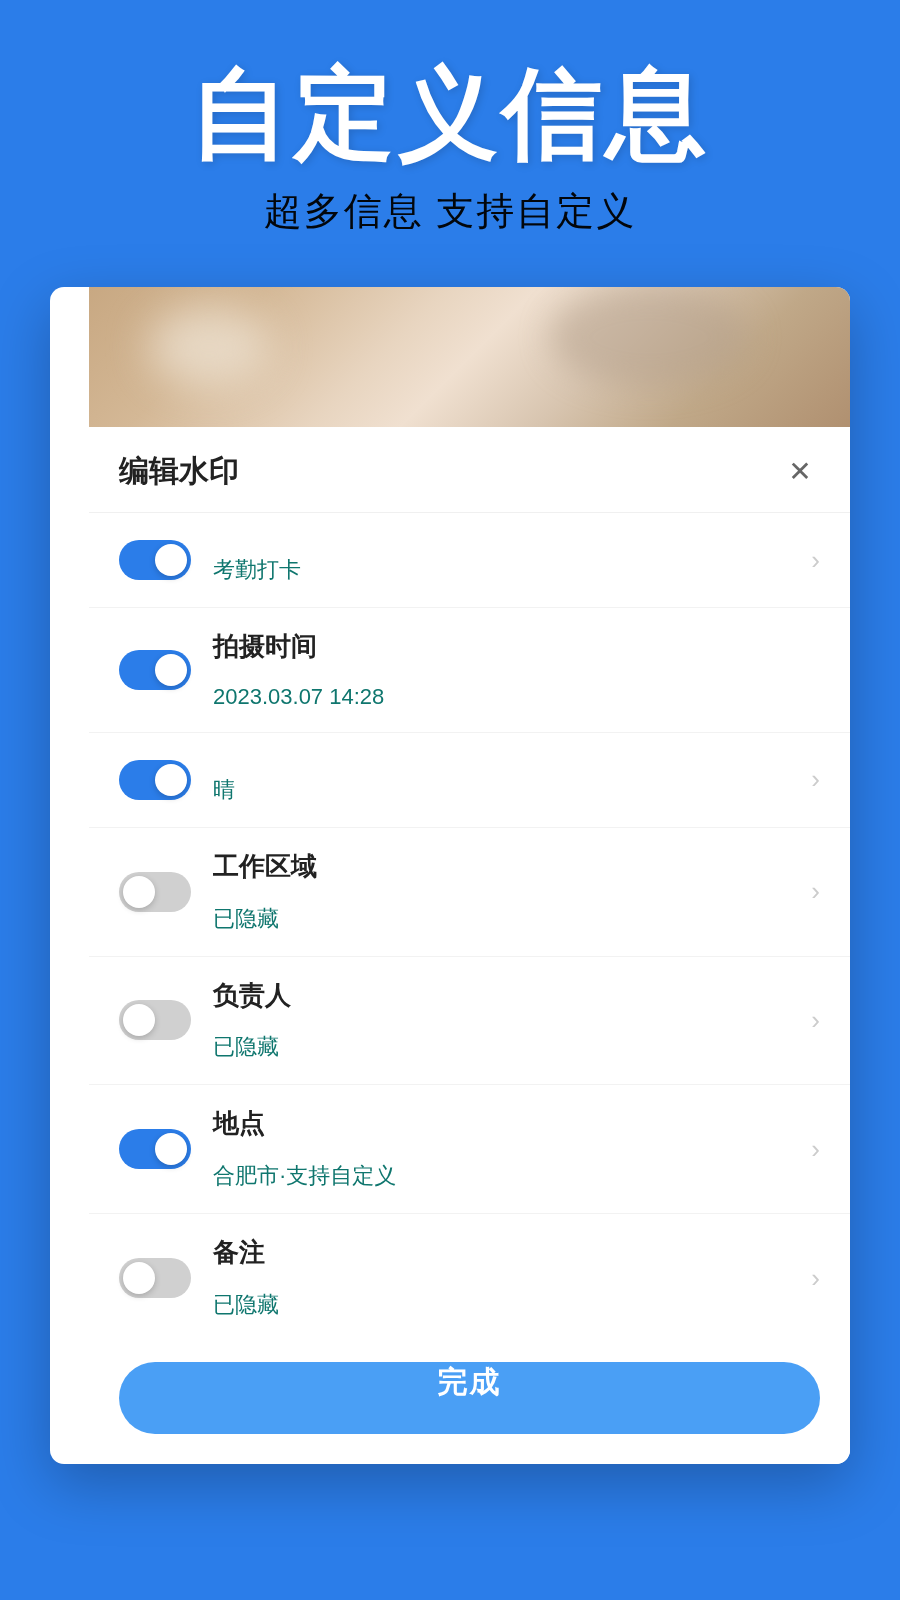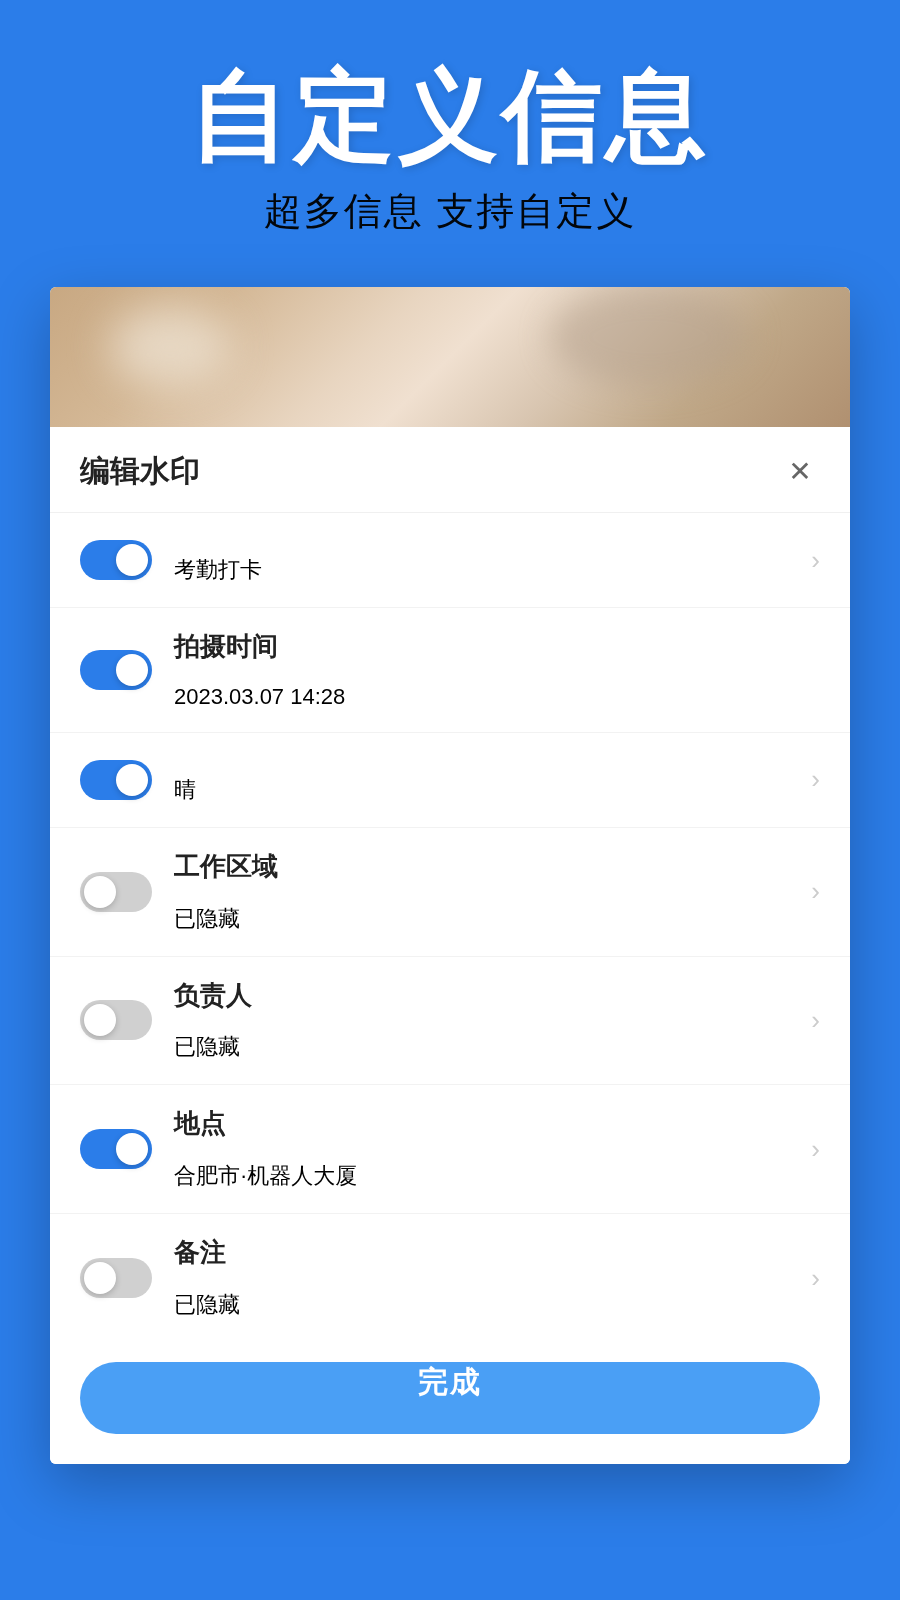--- a/index.html
+++ b/index.html
@@ -17,37 +17,39 @@
       text-align: center;
     }
 
     .main-title {
       font-size: 100px;
       font-weight: 900;
       color: #ffffff;
       line-height: 1.1;
       letter-spacing: 4px;
       text-shadow: 2px 2px 8px rgba(0,0,0,0.15);
+      font-family: Liberation Serif, serif;
     }
 
     .sub-title {
       font-size: 38px;
       font-weight: 500;
       color: #000000;
       margin-top: 16px;
       letter-spacing: 2px;
       opacity: 0.95;
     }
 
     .phone-card {
       background: #ffffff;
-      border-radius: 6px;
+      border-radius: 14px;
       margin: 20px 50px 0 50px;
       overflow: hidden;
       box-shadow: 0 20px 60px rgba(0,0,0,0.25);
+      padding-left: 39px;
     }
 
     .photo-banner {
       width: 100%;
       height: 140px;
       background: linear-gradient(135deg, #c8a882 0%, #d4b896 20%, #e8d5c0 40%, #f0e0d0 50%, #d8c5b0 65%, #c0a888 80%, #b09070 100%);
       position: relative;
       overflow: hidden;
     }
 
@@ -163,21 +165,21 @@
 
     .item-label {
       font-size: 26px;
       font-weight: 600;
       color: #222222;
       line-height: 1.3;
     }
 
     .item-value {
       font-size: 22px;
-      color: #000000;
+      color: #0f766e;
       margin-top: 20px;
     }
 
     .chevron {
       color: #cccccc;
       font-size: 26px;
       margin-left: 10px;
       flex-shrink: 0;
     }
 
@@ -286,21 +288,21 @@
     </div>
 
     <div class="list-item">
       <div class="toggle-wrapper">
         <div class="toggle on">
           <div class="toggle-knob"></div>
         </div>
       </div>
       <div class="item-text">
         <div class="item-label">地点</div>
-        <div class="item-value">合肥市·机器人大厦</div>
+        <div class="item-value">合肥市·支持自定义</div>
       </div>
       <span class="chevron">›</span>
     </div>
 
     <div class="list-item">
       <div class="toggle-wrapper">
         <div class="toggle off">
           <div class="toggle-knob"></div>
         </div>
       </div>

